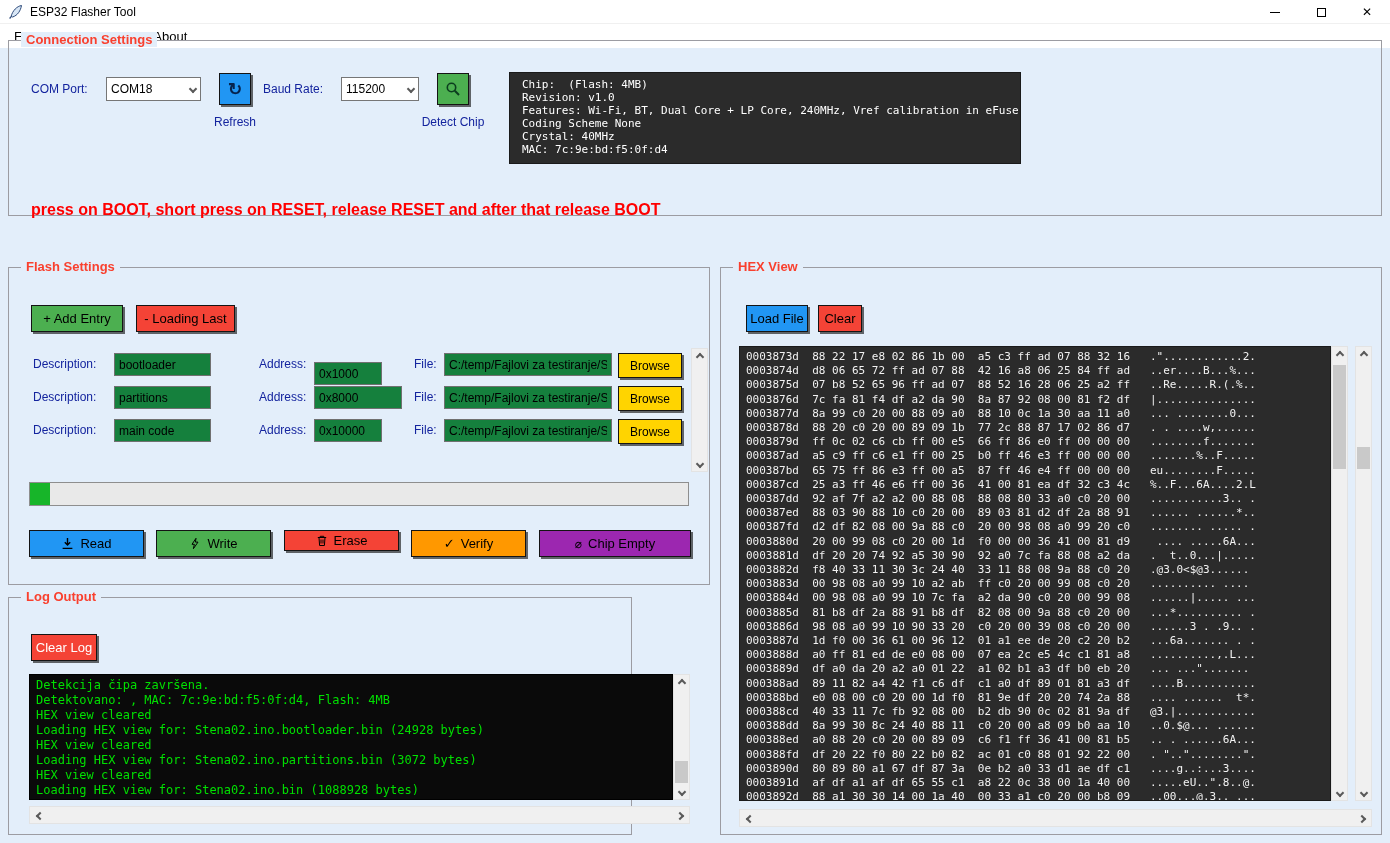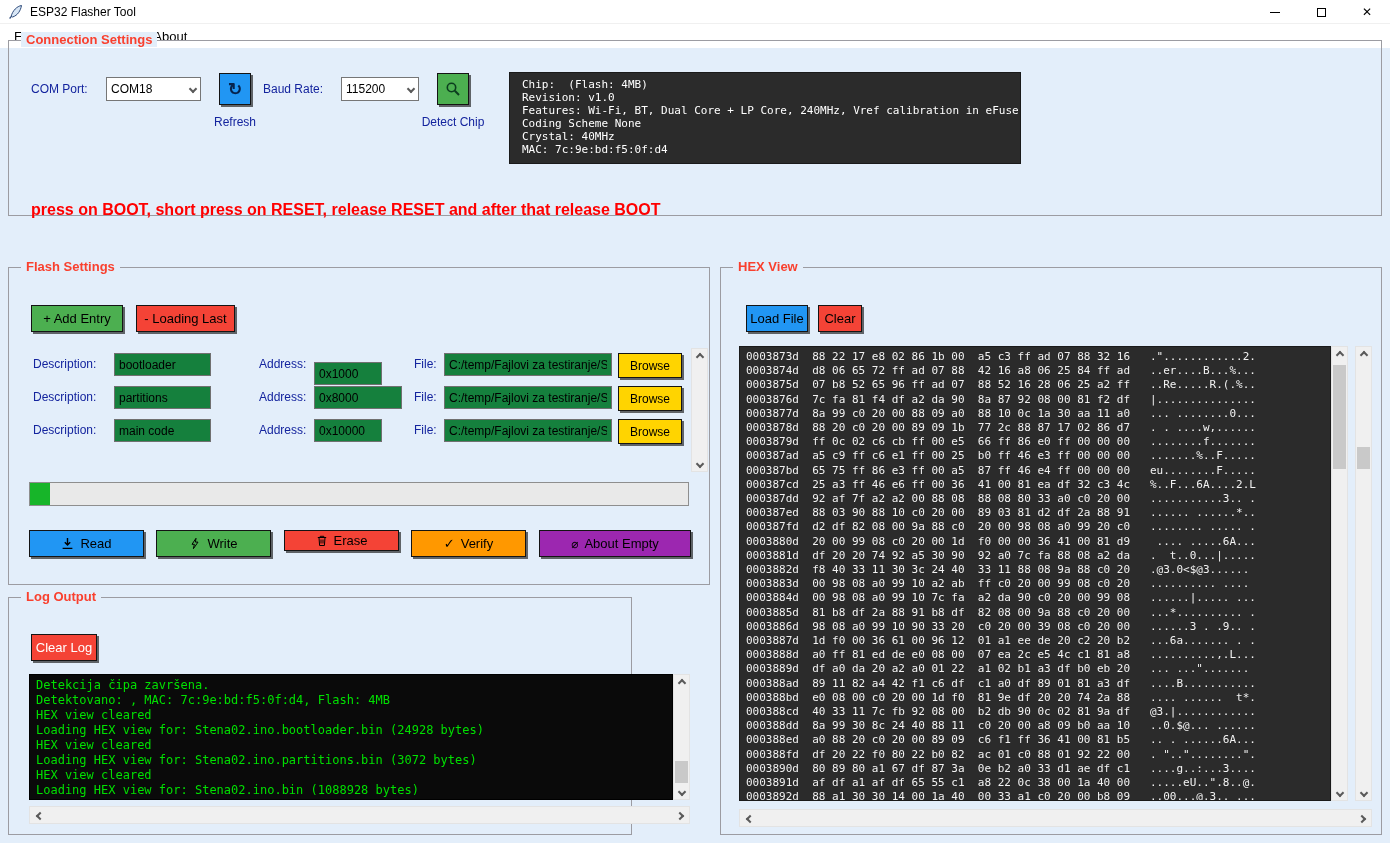--- a/index.html
+++ b/index.html
@@ -182,21 +182,21 @@
       <path d="M1.8 3 H10.2 M4.2 3 V1.8 H7.8 V3 M3 3 L3.6 11 H8.4 L9 3 M5 5 V9 M7 5 V9" stroke="#000" fill="none" stroke-width="1"></path>
     </svg>
     <span>Erase</span>
   </div>
   <div class="btn" style="left:402px; top:262px; width:115px; height:27px; background:#ff9800;">
     <span style="font-size:13px;">✓</span>
     <span>Verify</span>
   </div>
   <div class="btn" style="left:530px; top:262px; width:152px; height:27px; background:#9c27b0;">
     <span style="font-size:12px;">⌀</span>
-    <span>About Empty</span>
+    <span>Chip Empty</span>
   </div>
 </div>
 
 <div class="group" style="left:8px; top:597px; width:624px; height:238px;">
   <span class="group-title">Log Output</span>
 
   <div class="btn" style="left:22px; top:36px; width:66px; height:27px; background:#f44336; color:#fff;">Clear Log</div>
 
   <div class="console" style="left:20px; top:76px; width:644px; height:126px; background:#0a0a0a; color:#00e000; font-size:12px; line-height:15px; padding:3px 6px; border:1px solid #000;">Detekcija čipa završena.
 Detektovano: , MAC: 7c:9e:bd:f5:0f:d4, Flash: 4MB

